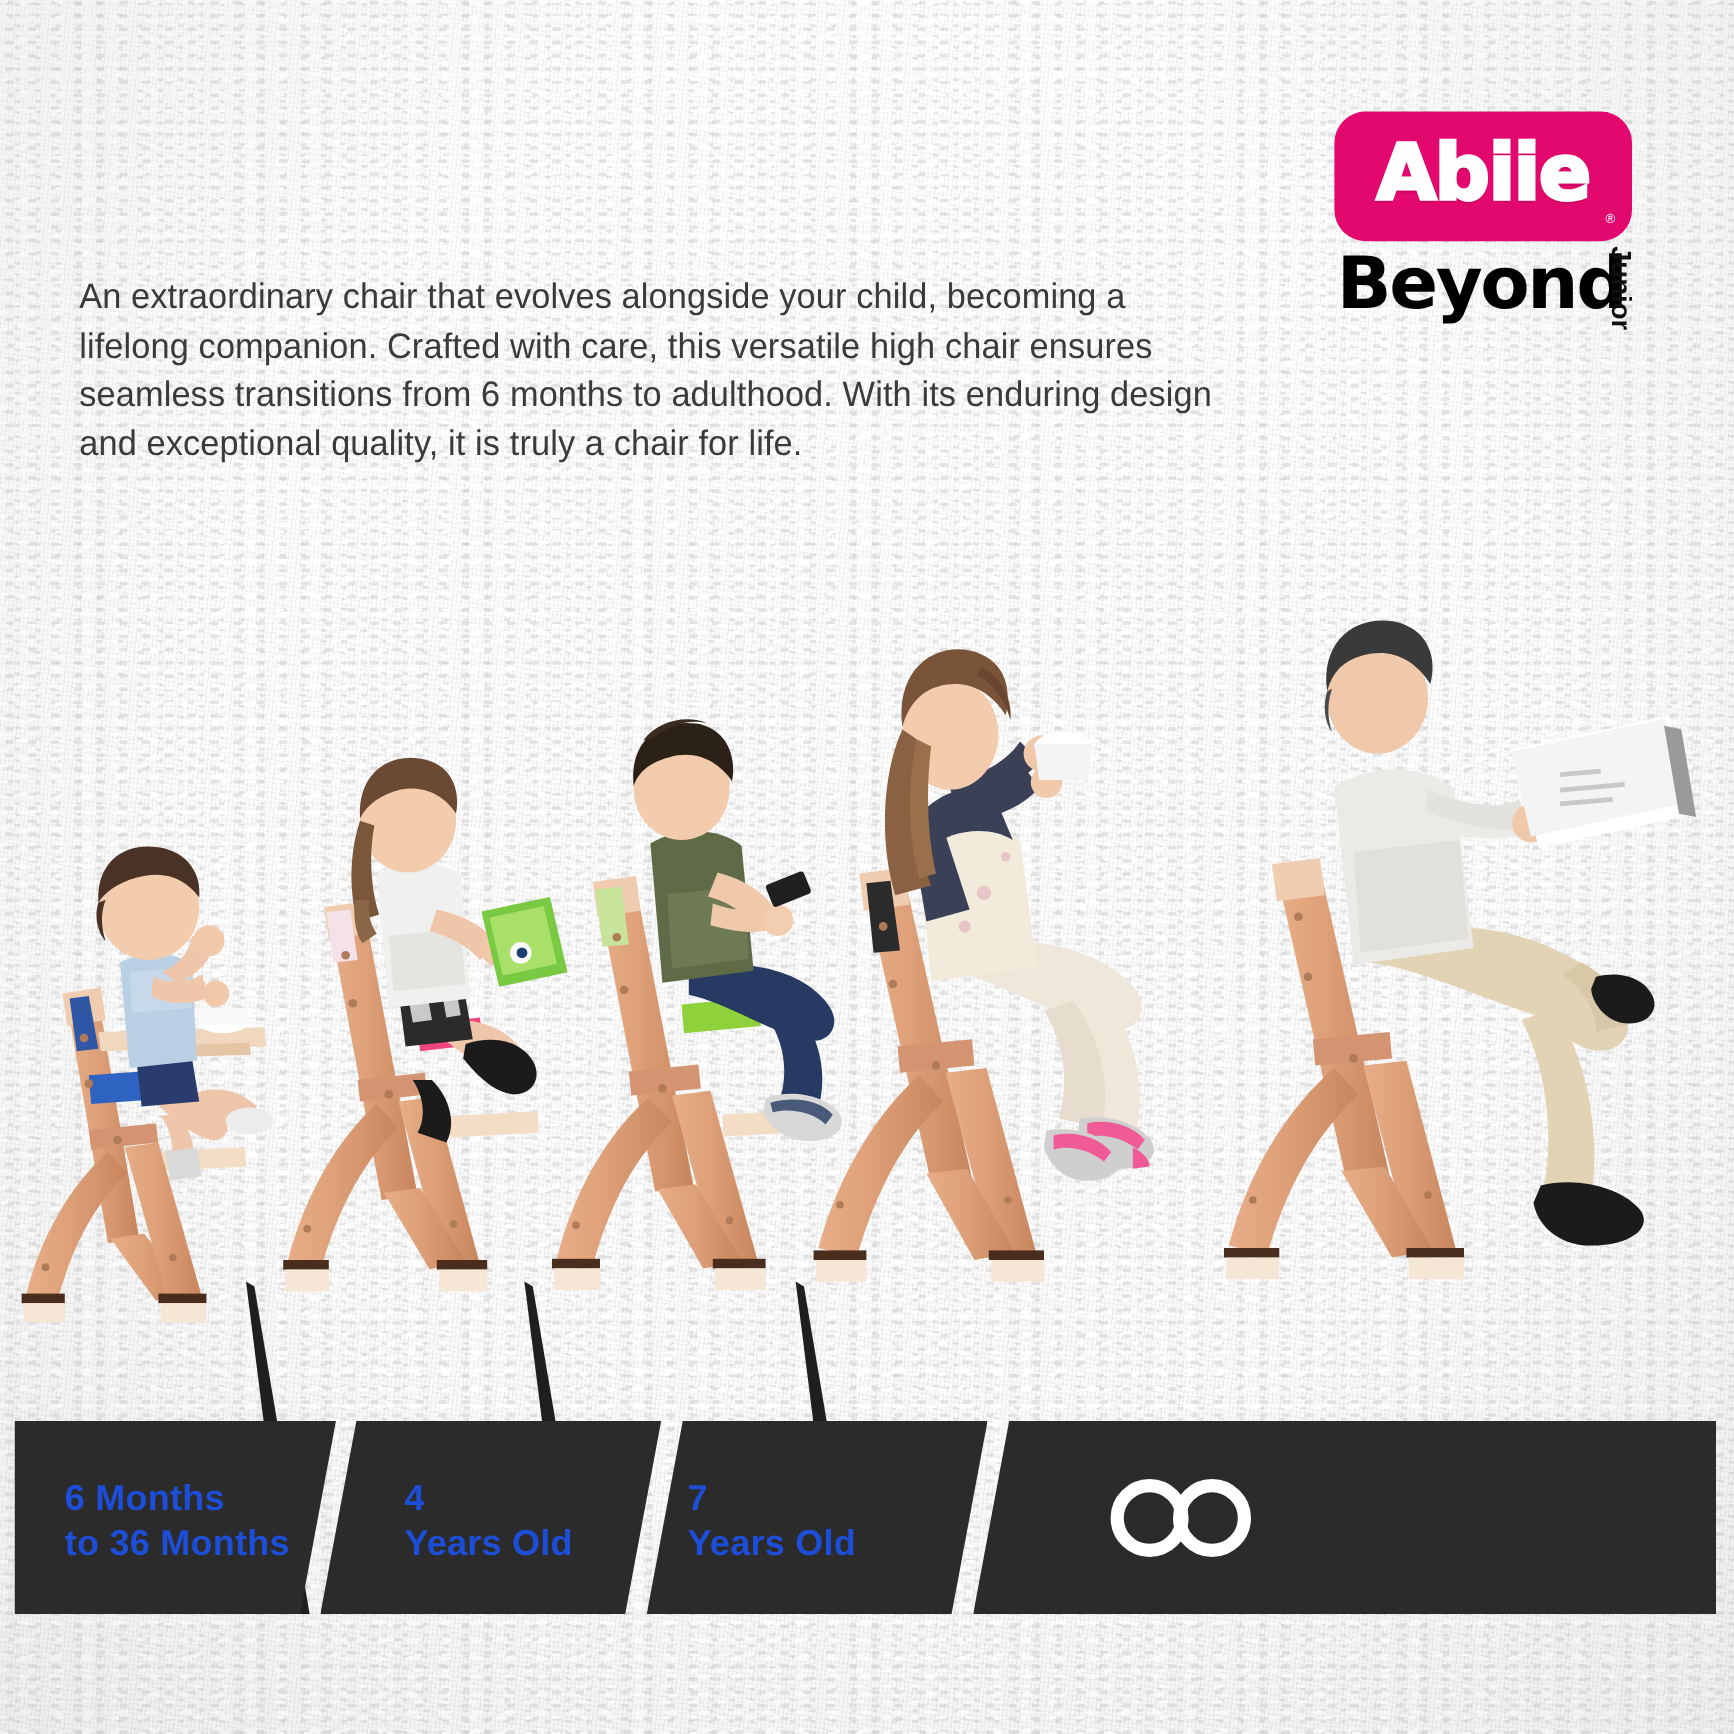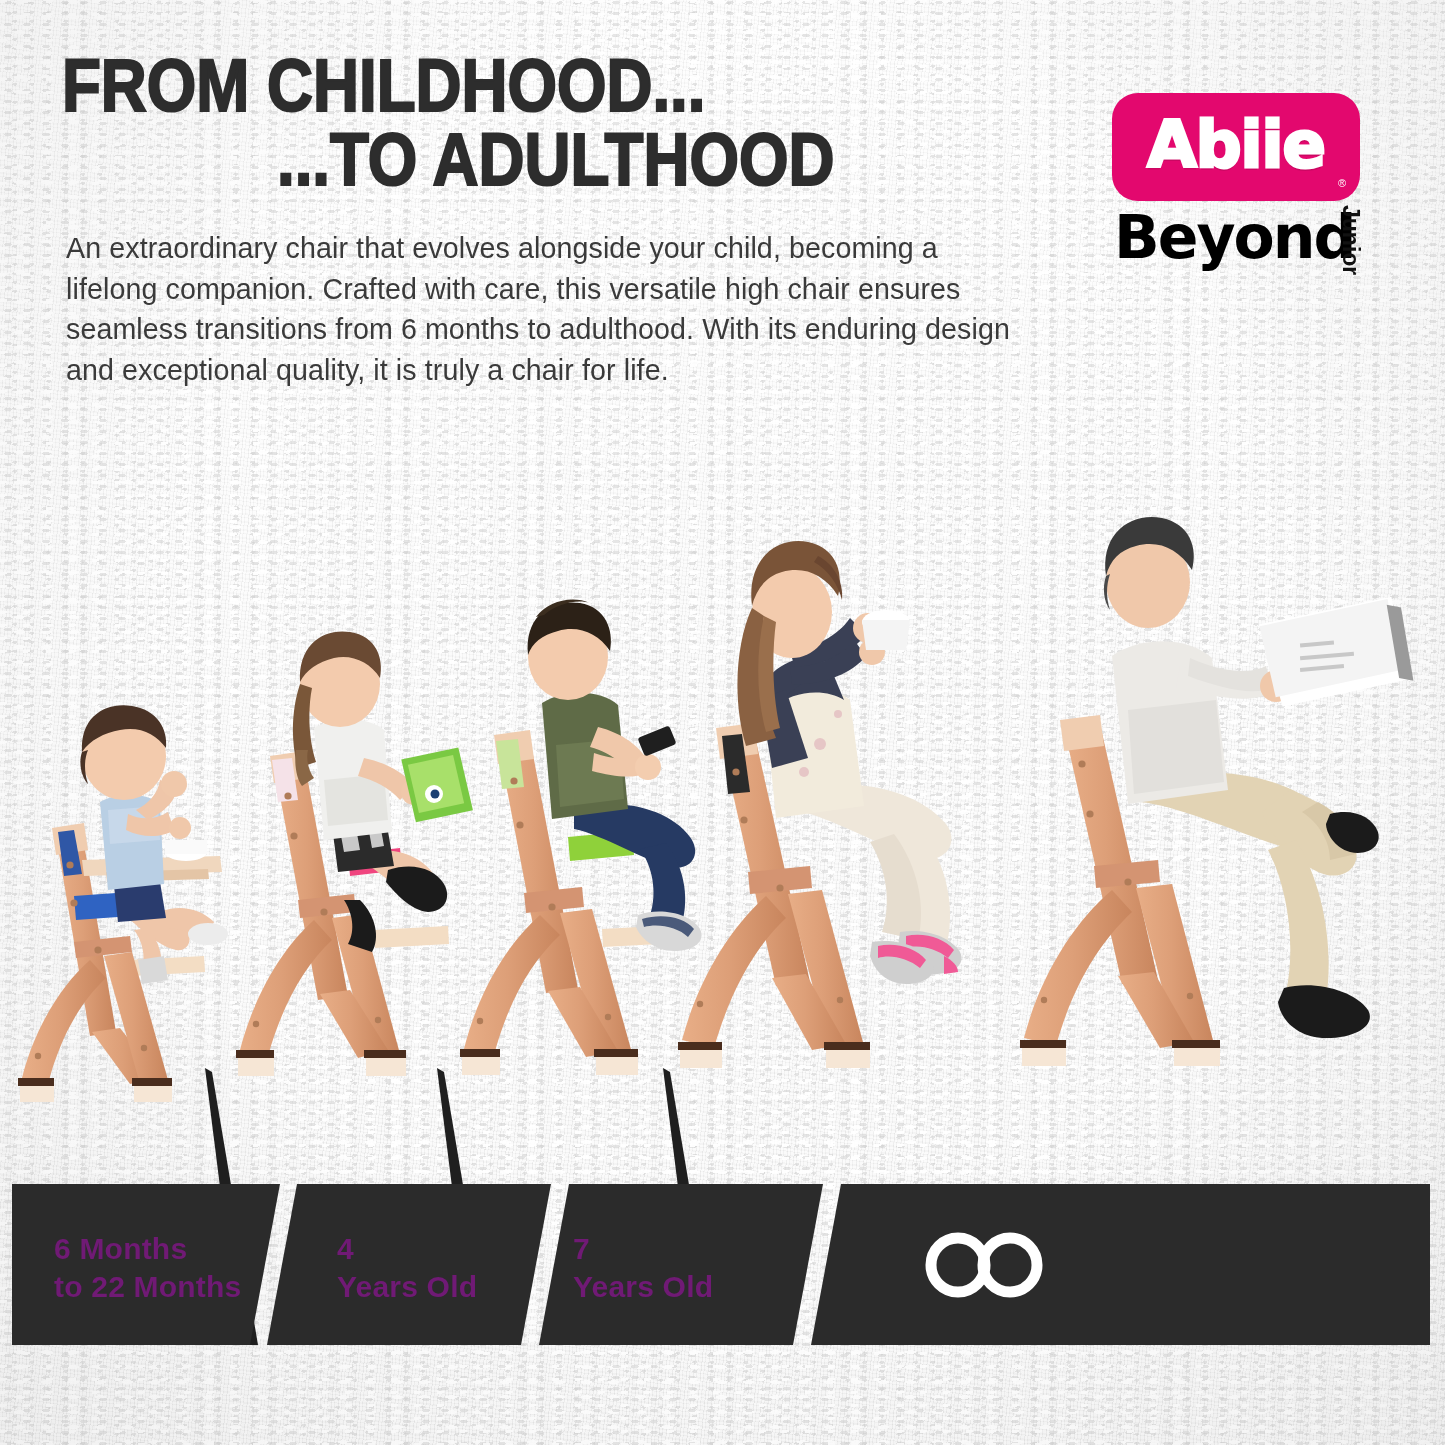--- a/index.html
+++ b/index.html
@@ -84,39 +84,35 @@
   .fig{position:absolute;bottom:0;}
   .p-svg{display:block;overflow:visible;}
 
   
   .connectors{position:absolute;left:0;top:0;width:1445px;height:1445px;z-index:5;pointer-events:none;}
 
   
   .bar{position:absolute;left:12px;top:1184px;width:1418px;height:161px;z-index:7;}
   .seg{position:absolute;top:0;height:161px;background:#2b2b2b;}
   .seg-label{
-    position:absolute;color:#701a75;
+    position:absolute;color:#1d4ed8;
     font-family:"Liberation Sans",sans-serif;font-weight:bold;
     font-size:30px;line-height:1.28;letter-spacing:.2px;white-space:nowrap;
   }
   .inf-wrap{position:absolute;left:908px;top:46px;}
   .inf{display:block;}
 </style>
 </head>
 <body>
 
 <div id="page">
 
   <div class="texture"></div>
   <div class="vignette"></div>
 
-  <div class="headline">
-    <div class="hl-line l1">FROM CHILDHOOD...</div>
-    <div class="hl-line l2">...TO ADULTHOOD</div>
-  </div>
 
   <div class="lede">An extraordinary chair that evolves alongside your child, becoming a lifelong companion. Crafted with care, this versatile high chair ensures seamless transitions from 6 months to adulthood. With its enduring design and exceptional quality, it is truly a chair for life.</div>
 
   <div class="logo">
     <div class="logo-badge">
       <span class="logo-word">Abiie</span>
       <span class="logo-r">®</span>
     </div>
     <div class="logo-row2">
       <span class="logo-beyond">Beyond</span>
@@ -440,21 +436,21 @@
     <path d="M205 1068 L212 1072 L258 1345 L240 1345 Z" fill="#1f1f1f"></path>
     <path d="M437 1068 L444 1072 L490 1345 L472 1345 Z" fill="#1f1f1f"></path>
     <path d="M663 1068 L670 1072 L716 1345 L698 1345 Z" fill="#1f1f1f"></path>
   </svg>
 
   <div class="bar">
 
     <div class="seg" style="left:0;width:268px;clip-path:polygon(0 0, 268px 0, 238px 161px, 0 161px);"></div>
     <div class="seg-label" style="left:42px;top:46px;">
       <div>6 Months</div>
-      <div>to 22 Months</div>
+      <div>to 36 Months</div>
     </div>
 
     <div class="seg" style="left:255px;width:284px;clip-path:polygon(30px 0, 284px 0, 254px 161px, 0 161px);"></div>
     <div class="seg-label" style="left:325px;top:46px;">
       <div>4</div>
       <div>Years Old</div>
     </div>
 
     <div class="seg" style="left:527px;width:284px;clip-path:polygon(30px 0, 284px 0, 254px 161px, 0 161px);"></div>
     <div class="seg-label" style="left:561px;top:46px;">

